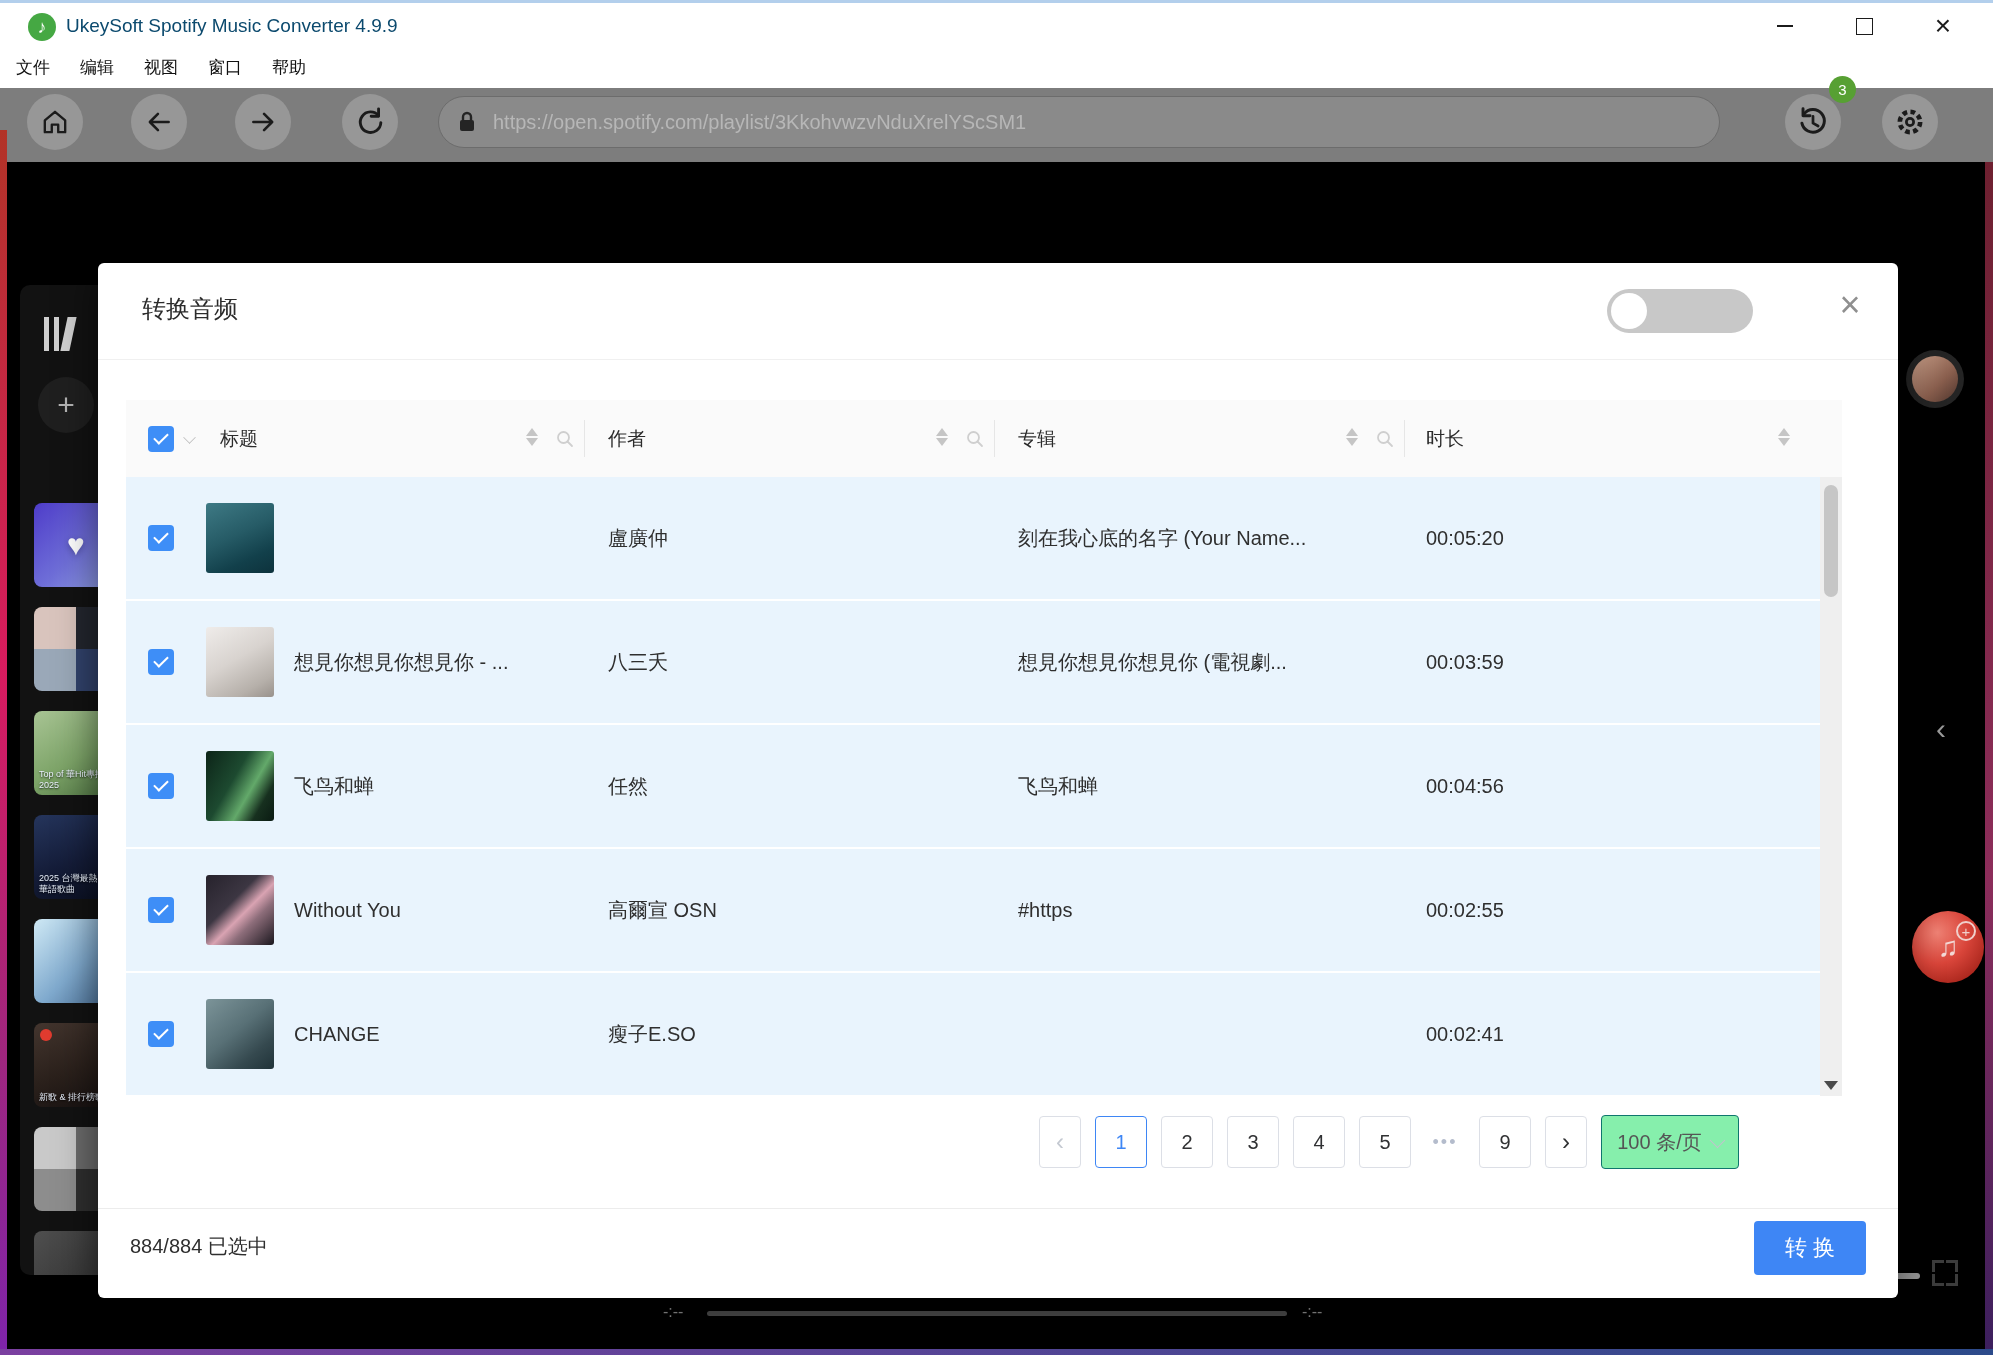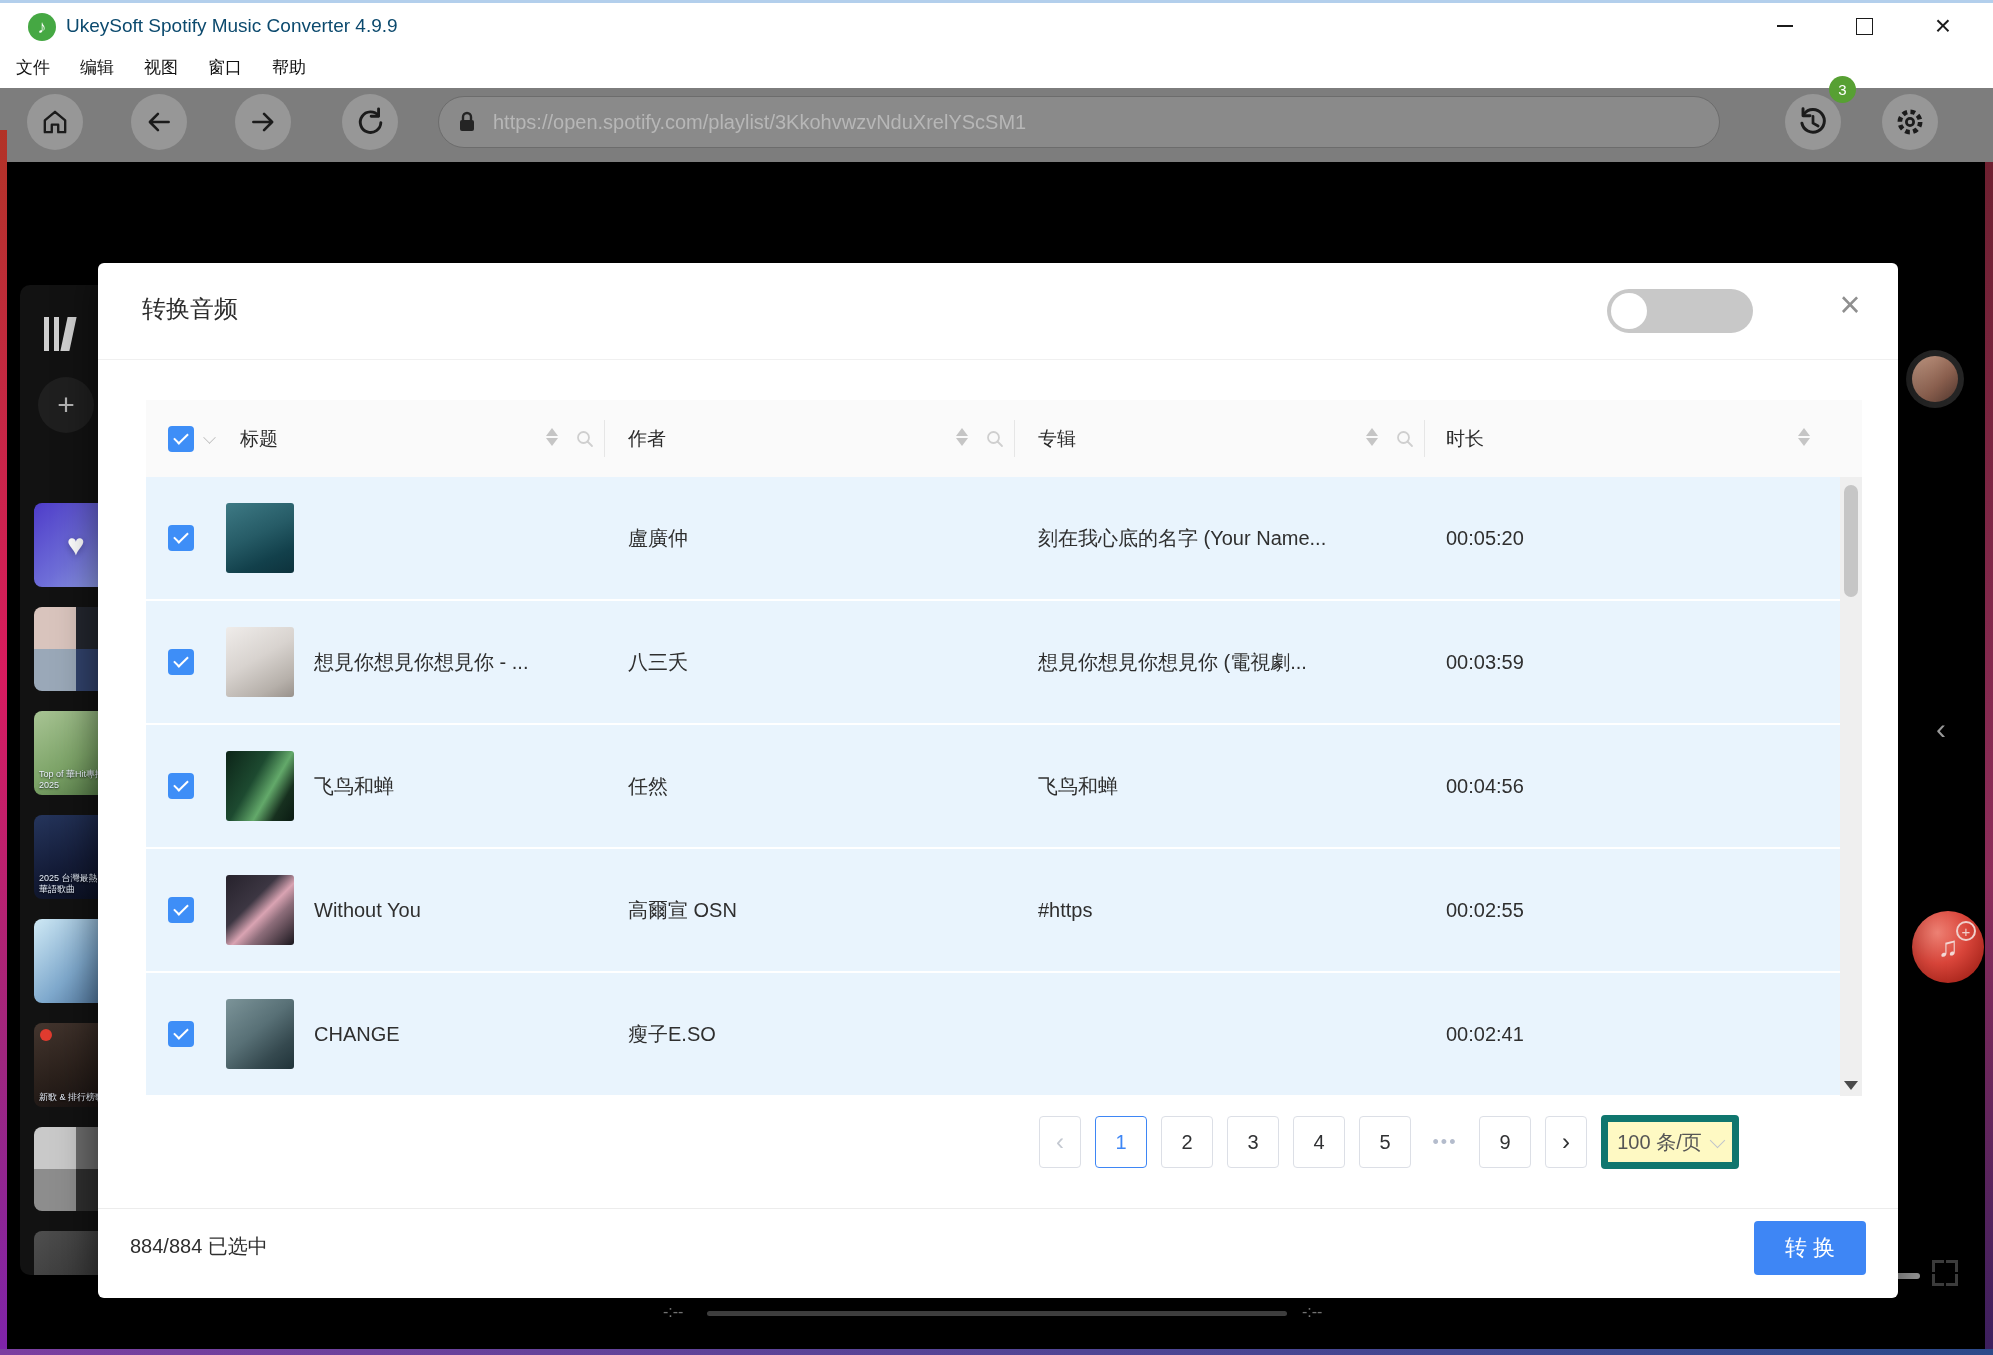--- a/index.html
+++ b/index.html
@@ -81,21 +81,21 @@
   .dialog{position:absolute;left:98px;top:263px;width:1800px;height:1035px;background:#fff;border-radius:6px;
           box-shadow:0 8px 40px rgba(0,0,0,.55);z-index:10;}
   .dlg-title{position:absolute;left:44px;top:30px;font-size:24px;color:#2b2b2b;}
   .toggle{position:absolute;left:1509px;top:26px;width:146px;height:44px;border-radius:22px;background:#c8c8c8;}
   .toggle .knob{position:absolute;left:4px;top:4px;width:36px;height:36px;border-radius:50%;background:#fff;}
   .toggle .t-label{position:absolute;left:52px;top:0;height:44px;line-height:44px;color:#fff;font-size:17px;margin-top:47px;}
   .dlg-close{position:absolute;left:1730px;top:20px;width:44px;height:44px;color:#8f8f8f;font-size:36px;line-height:44px;text-align:center;}
   .dlg-hdiv{position:absolute;left:0;top:96px;width:1800px;height:1px;background:#f0f0f0;}
 
   
-  .table{position:absolute;left:48px;top:137px;width:1716px;height:696px;}
+  .table{position:absolute;left:28px;top:137px;width:1716px;height:696px;}
   .thead{position:absolute;left:0;top:0;width:1716px;height:77px;background:#fafafa;}
   .th-label{position:absolute;top:0;height:77px;line-height:77px;font-size:19px;color:#2b2b2b;}
   .col-div{position:absolute;top:20px;width:1px;height:37px;background:#e6e6e6;}
   .checkbox{position:absolute;left:22px;width:26px;height:26px;border-radius:4px;background:#3e8ef7;}
   .checkbox::after{content:"";position:absolute;left:9px;top:4px;width:6px;height:12px;border:solid #fff;border-width:0 2.5px 2.5px 0;transform:rotate(45deg);}
   .th-chev{position:absolute;left:58px;top:32px;width:10px;height:10px;border:solid #b9b9b9;border-width:0 1.5px 1.5px 0;transform:rotate(45deg) scale(.8);}
   .sort{position:absolute;top:26px;width:12px;}
   .sort i{display:block;width:0;height:0;border-left:6px solid transparent;border-right:6px solid transparent;margin:2px 0;}
   .sort .up{border-bottom:8px solid #c5c5c5;}
   .sort .dn{border-top:8px solid #c5c5c5;}
@@ -112,21 +112,21 @@
   .sarrow{position:absolute;left:4px;bottom:6px;width:0;height:0;border-left:7px solid transparent;border-right:7px solid transparent;border-top:9px solid #4a4a4a;}
 
   
   .pager{position:absolute;left:941px;top:852px;display:flex;align-items:center;gap:14px;z-index:2;}
   .page-btn{min-width:52px;height:52px;border:1px solid #dcdfe6;border-radius:4px;background:#fff;box-sizing:border-box;
             display:flex;align-items:center;justify-content:center;font-size:20px;color:#303133;}
   .page-btn.nav{width:42px;min-width:42px;font-size:24px;}
   .page-btn.disabled{color:#c4c9d1;}
   .page-btn.active{border-color:#3e86f5;color:#3e86f5;}
   .page-ellipsis{width:40px;text-align:center;color:#b4bccc;font-size:18px;letter-spacing:2px;}
-  .page-size{width:138px;height:54px;border:7px solid #0f766e;border-radius:4px;background:#fef9c3;box-sizing:border-box;
+  .page-size{width:138px;height:54px;border:1px solid #0f766e;border-radius:4px;background:#86efac;box-sizing:border-box;
              display:flex;align-items:center;justify-content:center;gap:10px;font-size:20px;color:#555;}
   .sel-chev{width:10px;height:10px;border:solid #c0c4cc;border-width:0 1.5px 1.5px 0;transform:rotate(45deg);margin-top:-4px;}
 
   
   .dlg-fdiv{position:absolute;left:0;top:945px;width:1800px;height:1px;background:#ececec;}
   .sel-summary{position:absolute;left:32px;top:970px;font-size:20px;color:#2f2f2f;text-align:center;}
   .convert-btn{position:absolute;left:1656px;top:958px;width:112px;height:54px;border-radius:4px;background:#3e86f5;
                color:#fff;font-size:22px;display:flex;align-items:center;justify-content:center;}
 </style>
 </head>

